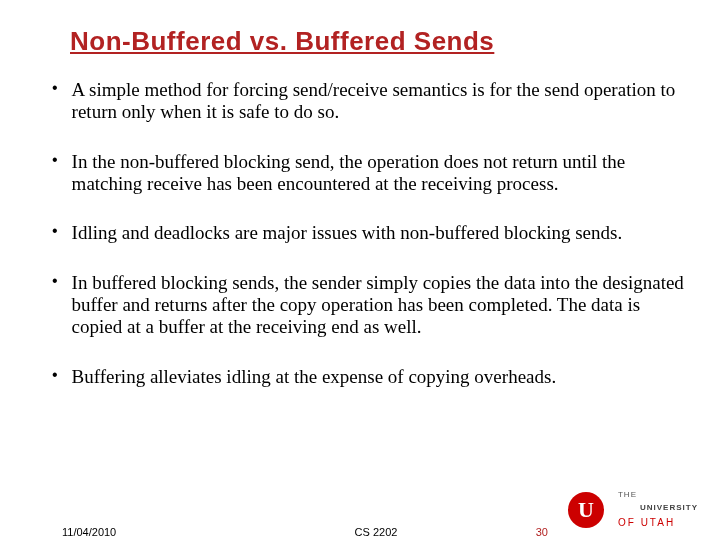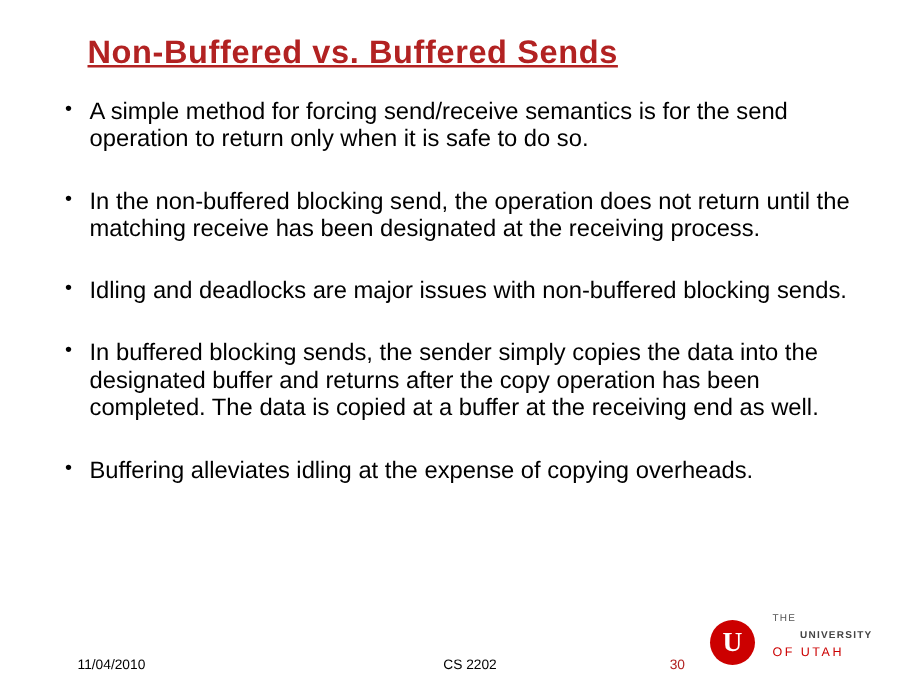--- a/index.html
+++ b/index.html
@@ -30,41 +30,42 @@
     display: flex;
   }
   .bullet .dot {
     flex: 0 0 auto;
     padding-right: 6px;
     padding-left: 2px;
     font-size: 16px;
   }
   .bullet .text {
     flex: 1 1 auto;
+    font-family: Liberation Serif, serif;
   }
   .footer {
     position: absolute;
     bottom: 12px;
     left: 0;
     width: 100%;
     display: flex;
     align-items: center;
     font-family: Arial, sans-serif;
     font-size: 11px;
     color: #000;
   }
   .footer .date { position: absolute; left: 46px; }
   .footer .course { position: absolute; left: 50%; transform: translateX(-50%); }
   .footer .page { position: absolute; right: 180px; color: #b22222; }
   .logo {
     position: absolute;
     right: 18px;
     bottom: 8px;
     display: flex;
-    align-items: flex-end;
+    align-items: center;
   }
   .logo-u {
     width: 36px;
     height: 36px;
     background: #cc0000;
     border-radius: 50%;
     position: relative;
     display: flex;
     align-items: center;
     justify-content: center;
@@ -92,21 +93,21 @@
 
 <div class="title">Non-Buffered vs. Buffered Sends</div>
 
 <div class="content">
   <div class="bullet">
     <div class="dot">•</div>
     <div class="text">A simple method for forcing send/receive semantics is for the send operation to return only when it is safe to do so.</div>
   </div>
   <div class="bullet">
     <div class="dot">•</div>
-    <div class="text"> In the non-buffered blocking send, the operation does not return until the matching receive has been designated at the receiving process.</div>
+    <div class="text"> In the non-buffered blocking send, the operation does not return until the matching receive has been encountered at the receiving process.</div>
   </div>
   <div class="bullet">
     <div class="dot">•</div>
     <div class="text">Idling and deadlocks are major issues with non-buffered blocking sends.</div>
   </div>
   <div class="bullet">
     <div class="dot">•</div>
     <div class="text">In buffered blocking sends, the sender simply copies the data into the designated buffer and returns after the copy operation has been completed. The data is copied at a buffer at the receiving end as well.</div>
   </div>
   <div class="bullet">

